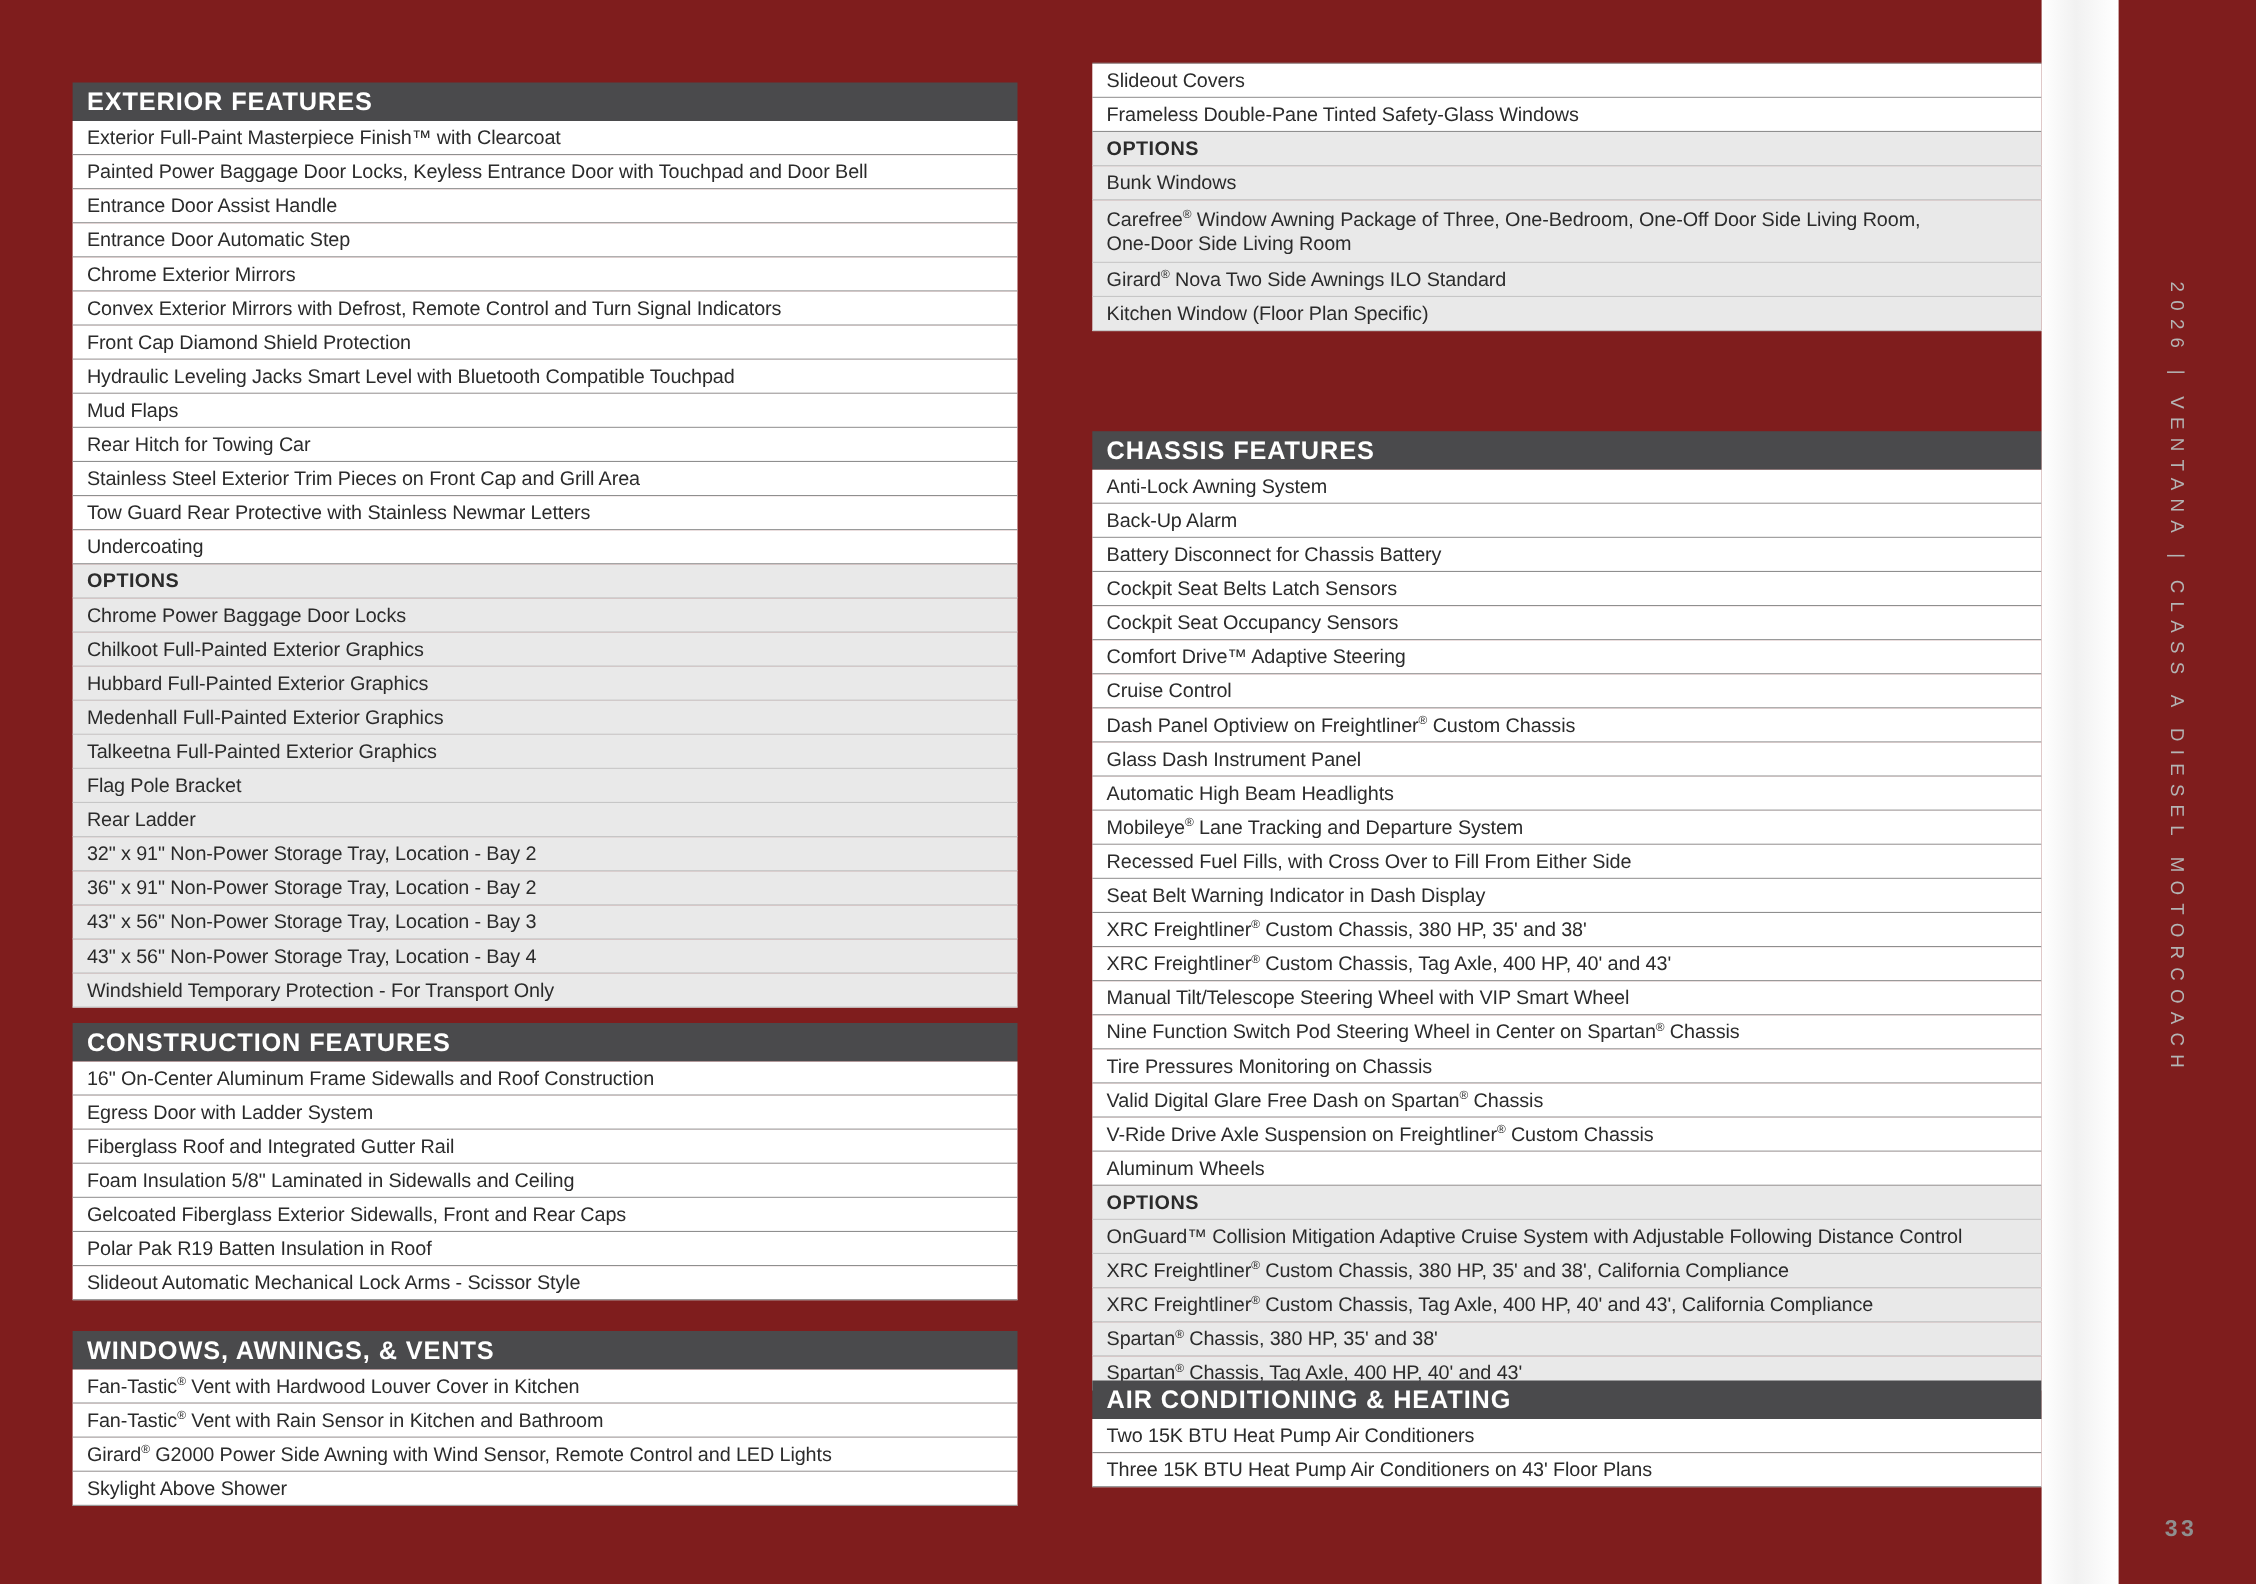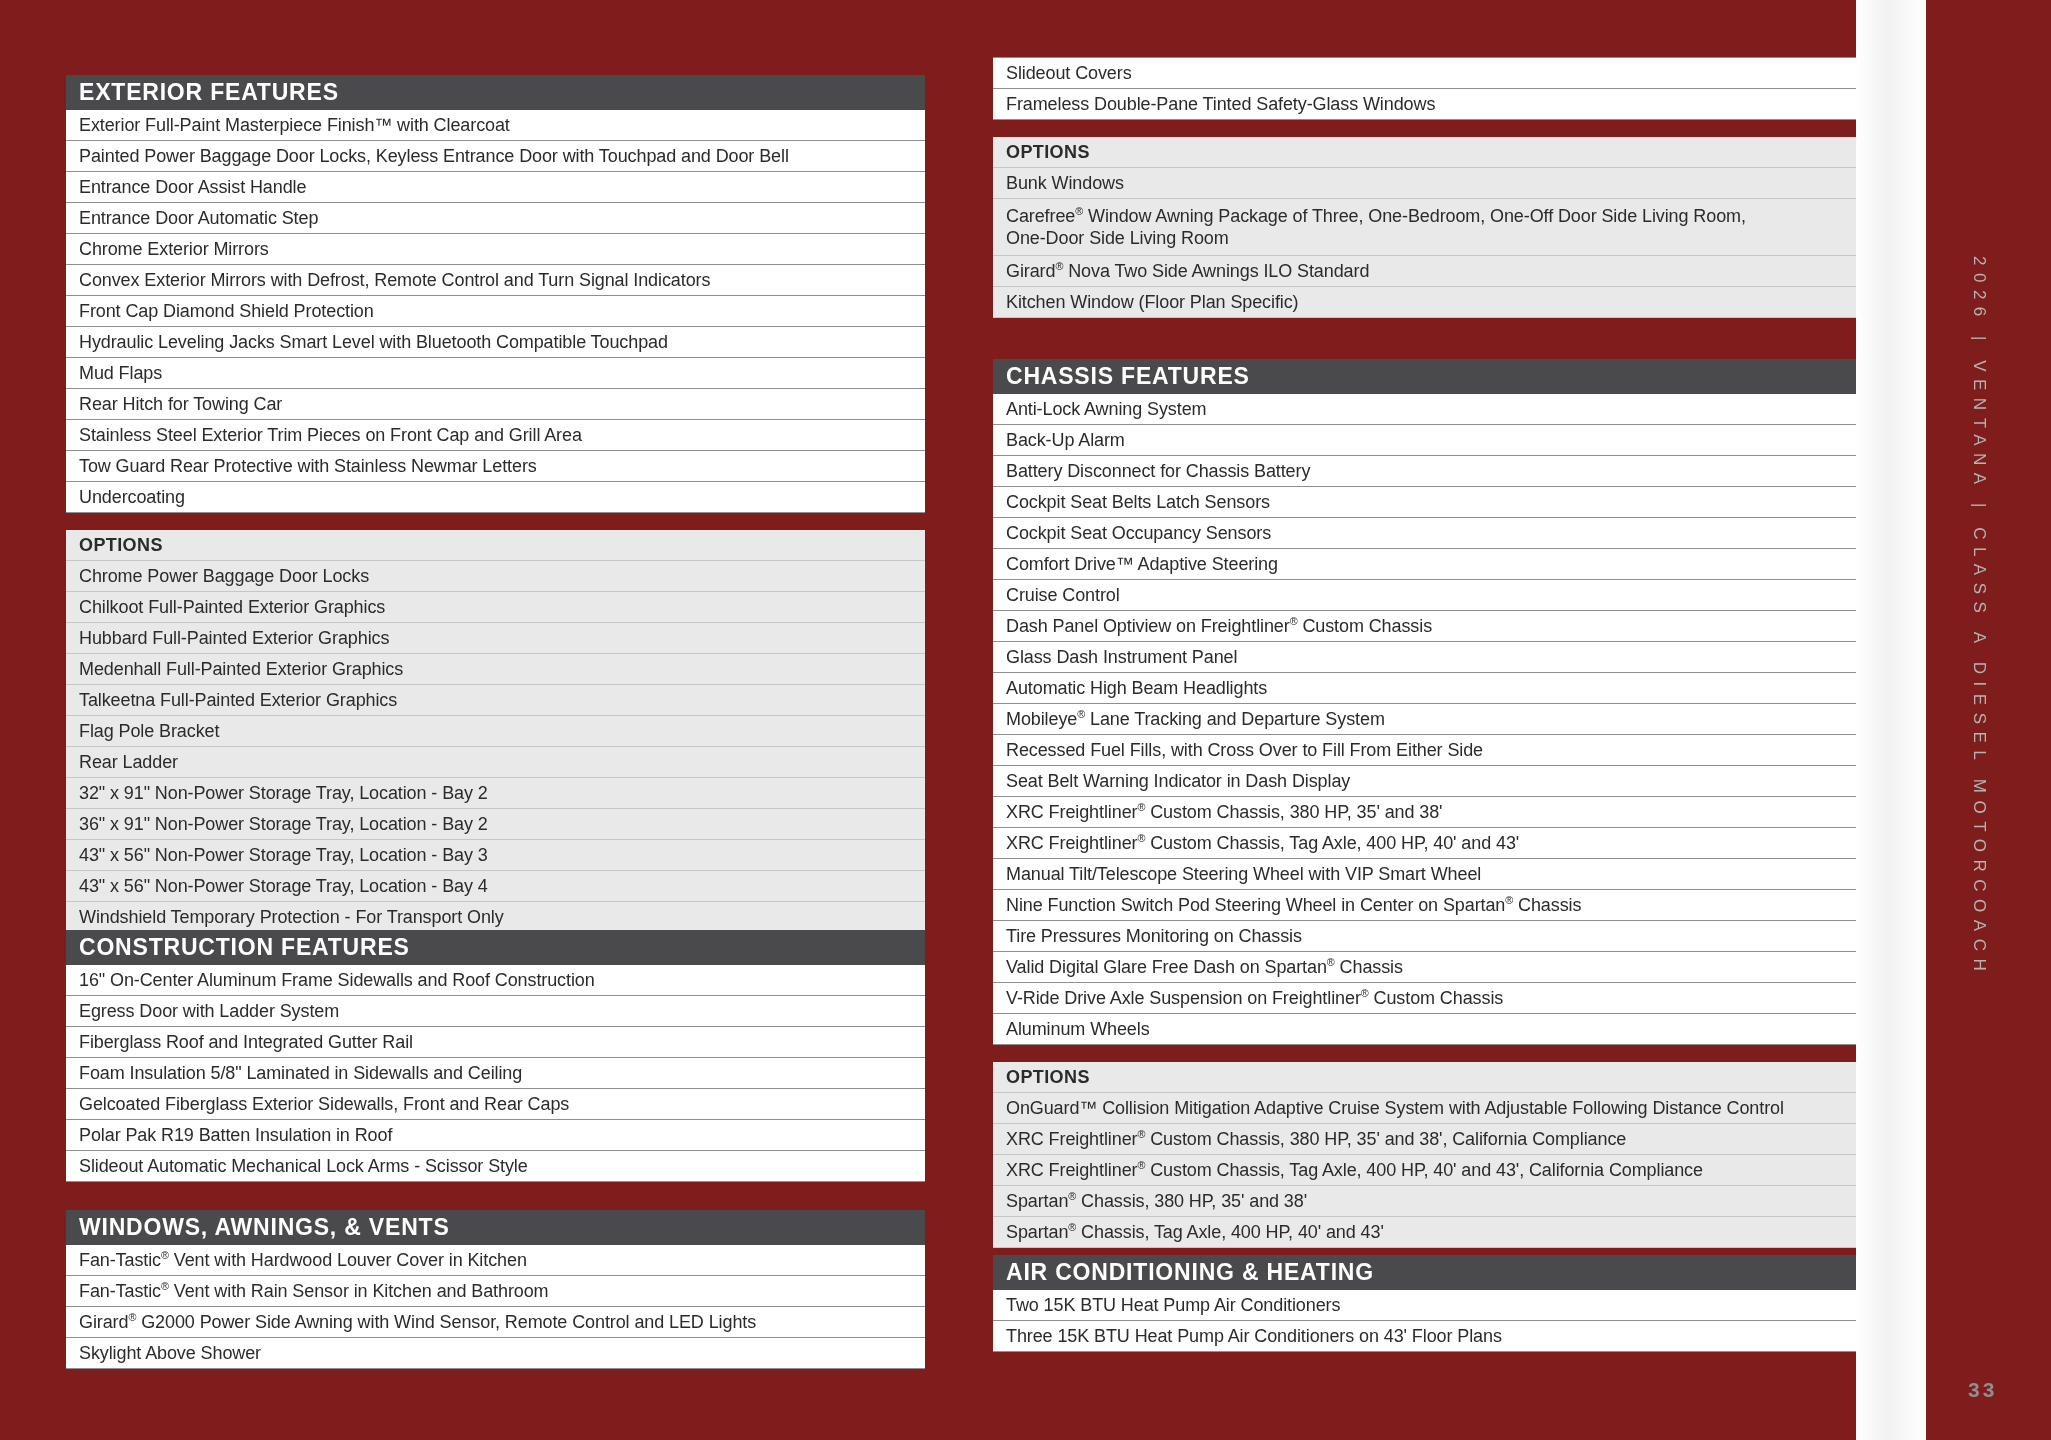--- a/index.html
+++ b/index.html
@@ -25,21 +25,21 @@
     display:flex;align-items:center;padding-left:13px;
     font-size:23px;font-weight:bold;letter-spacing:0.8px;
   }
   .row{
     box-sizing:border-box;height:31px;display:flex;align-items:center;
     padding-left:13px;font-size:18px;letter-spacing:-0.1px;color:var(--row-text);
     border-bottom:1px solid var(--row-line);background:#ffffff;
   }
   .row .txt{white-space:pre;line-height:22px;}
   .row.option,.row.subheader{background:var(--option-row-bg);border-bottom-color:var(--option-line);}
-  .row.subheader{font-weight:bold;letter-spacing:0.4px;margin-top:17px;}
+  .row.subheader{font-weight:bold;letter-spacing:0.4px;}
   .row.two-line{height:57px;}
   sup{font-size:60%;vertical-align:super;line-height:0;}
   .edge-gradient{
     position:absolute;top:0;height:1440px;left:1856px;width:70px;
     background:linear-gradient(90deg,#ffffff 0%,#f1f1f1 45%,#fafafa 78%,#ffffff 100%);
   }
   .sidebar-vertical{
     position:absolute;left:1969px;top:256px;
     writing-mode:vertical-rl;
     font-size:17px;letter-spacing:7.5px;color:var(--sidebar-text);
@@ -196,21 +196,21 @@
           <span class="txt">Carefree<sup>®</sup> Window Awning Package of Three, One-Bedroom, One-Off Door Side Living Room,
 One-Door Side Living Room</span>
         </div>
         <div class="row option">
           <span class="txt">Girard<sup>®</sup> Nova Two Side Awnings ILO Standard</span>
         </div>
         <div class="row option">
           <span class="txt">Kitchen Window (Floor Plan Specific)</span>
         </div>
       </div>
-    <div class="section" style="top:359px;">
+    <div class="section" style="top:392px;">
         <div class="sec-header">CHASSIS FEATURES</div>
         <div class="row standard">
           <span class="txt">Anti-Lock Awning System</span>
         </div>
         <div class="row standard">
           <span class="txt">Back-Up Alarm</span>
         </div>
         <div class="row standard">
           <span class="txt">Battery Disconnect for Chassis Battery</span>
         </div>

